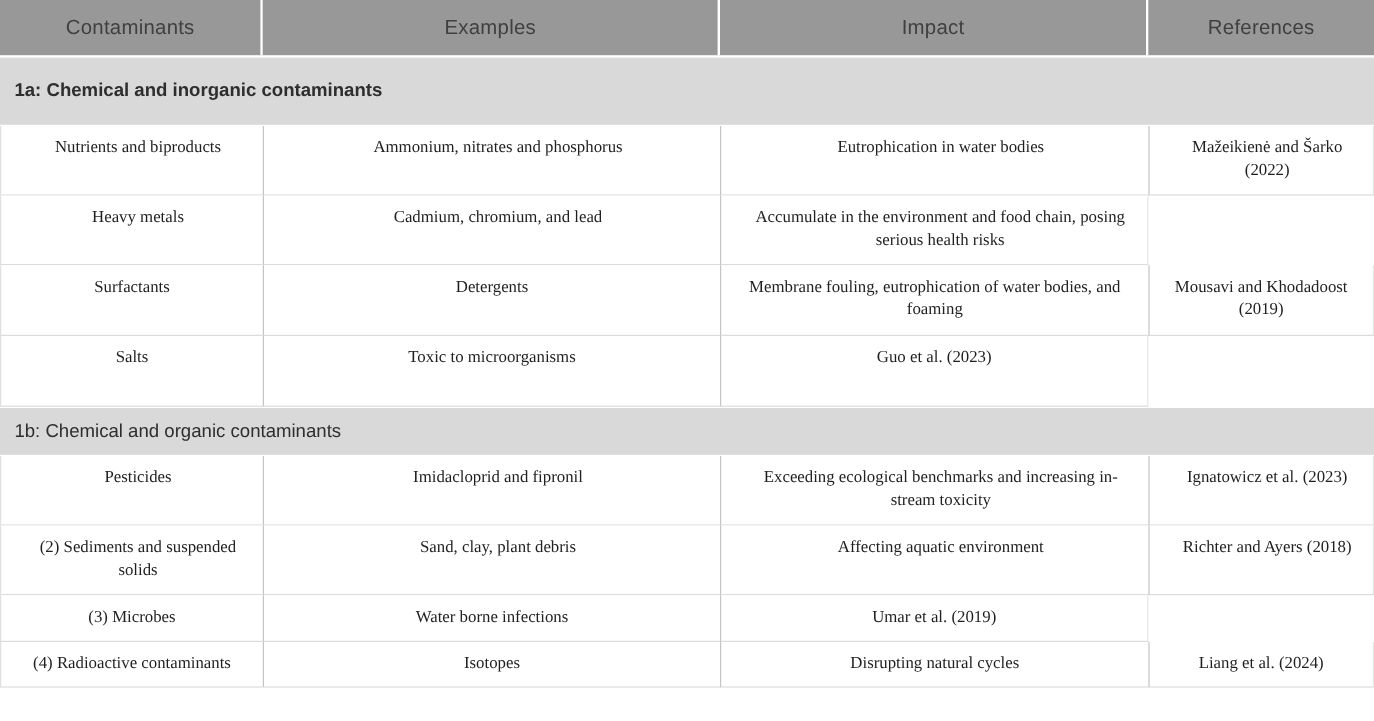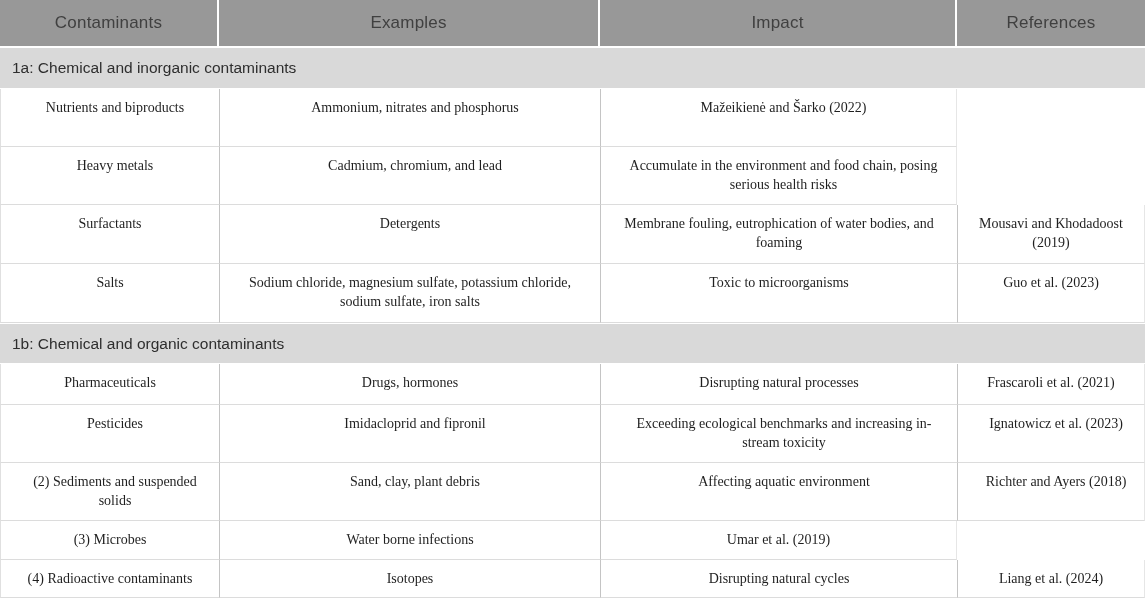--- a/index.html
+++ b/index.html
@@ -45,21 +45,21 @@
     background: #d9d9d9;
     color: #2e2e2e;
     font-family: "Liberation Sans", sans-serif;
     font-size: 15.5px;
     display: flex;
     align-items: center;
     padding-left: 12px;
     box-sizing: border-box;
     margin-bottom: 1px;
   }
-  .bar-1a { height: 40px; }
+  .bar-1a { height: 56px; font-weight: bold; }
   .bar-1b { height: 39px; margin-top: 1px; }
   
   .data-row .cell {
     background: #ffffff;
     color: #1f1f1f;
     font-size: 14px;
     line-height: 19px;
     text-align: center;
     padding: 9px 10px 4px 10px;
     box-sizing: border-box;
@@ -90,51 +90,45 @@
     <div class="head-cell">Examples</div>
     <div class="head-cell">Impact</div>
     <div class="head-cell">References</div>
   </div>
 
   <div class="section-bar bar-1a">1a: Chemical and inorganic contaminants</div>
 
   <div class="grid data-row h58">
     <div class="cell">Nutrients and biproducts</div>
     <div class="cell">Ammonium, nitrates and phosphorus</div>
+    <div class="cell">Eutrophication in water bodies</div>
     <div class="cell">Mažeikienė and Šarko (2022)</div>
   </div>
 
   <div class="grid data-row h58">
     <div class="cell">Heavy metals</div>
     <div class="cell">Cadmium, chromium, and lead</div>
     <div class="cell">Accumulate in the environment and food chain, posing serious health risks</div>
   </div>
 
   <div class="grid data-row h59">
     <div class="cell">Surfactants</div>
     <div class="cell">Detergents</div>
     <div class="cell">Membrane fouling, eutrophication of water bodies, and foaming</div>
     <div class="cell">Mousavi and Khodadoost (2019)</div>
   </div>
 
   <div class="grid data-row h59">
     <div class="cell">Salts</div>
-    <div class="cell">Sodium chloride, magnesium sulfate, potassium chloride, sodium sulfate, iron salts</div>
     <div class="cell">Toxic to microorganisms</div>
     <div class="cell">Guo et al. (2023)</div>
   </div>
 
   <div class="section-bar bar-1b">1b: Chemical and organic contaminants</div>
 
-  <div class="grid data-row h41">
-    <div class="cell">Pharmaceuticals</div>
-    <div class="cell">Drugs, hormones</div>
-    <div class="cell">Disrupting natural processes</div>
-    <div class="cell">Frascaroli et al. (2021)</div>
-  </div>
 
   <div class="grid data-row h58">
     <div class="cell">Pesticides</div>
     <div class="cell">Imidacloprid and fipronil</div>
     <div class="cell">Exceeding ecological benchmarks and increasing in-stream toxicity</div>
     <div class="cell">Ignatowicz et al. (2023)</div>
   </div>
 
   <div class="grid data-row h58">
     <div class="cell">(2) Sediments and suspended solids</div>

